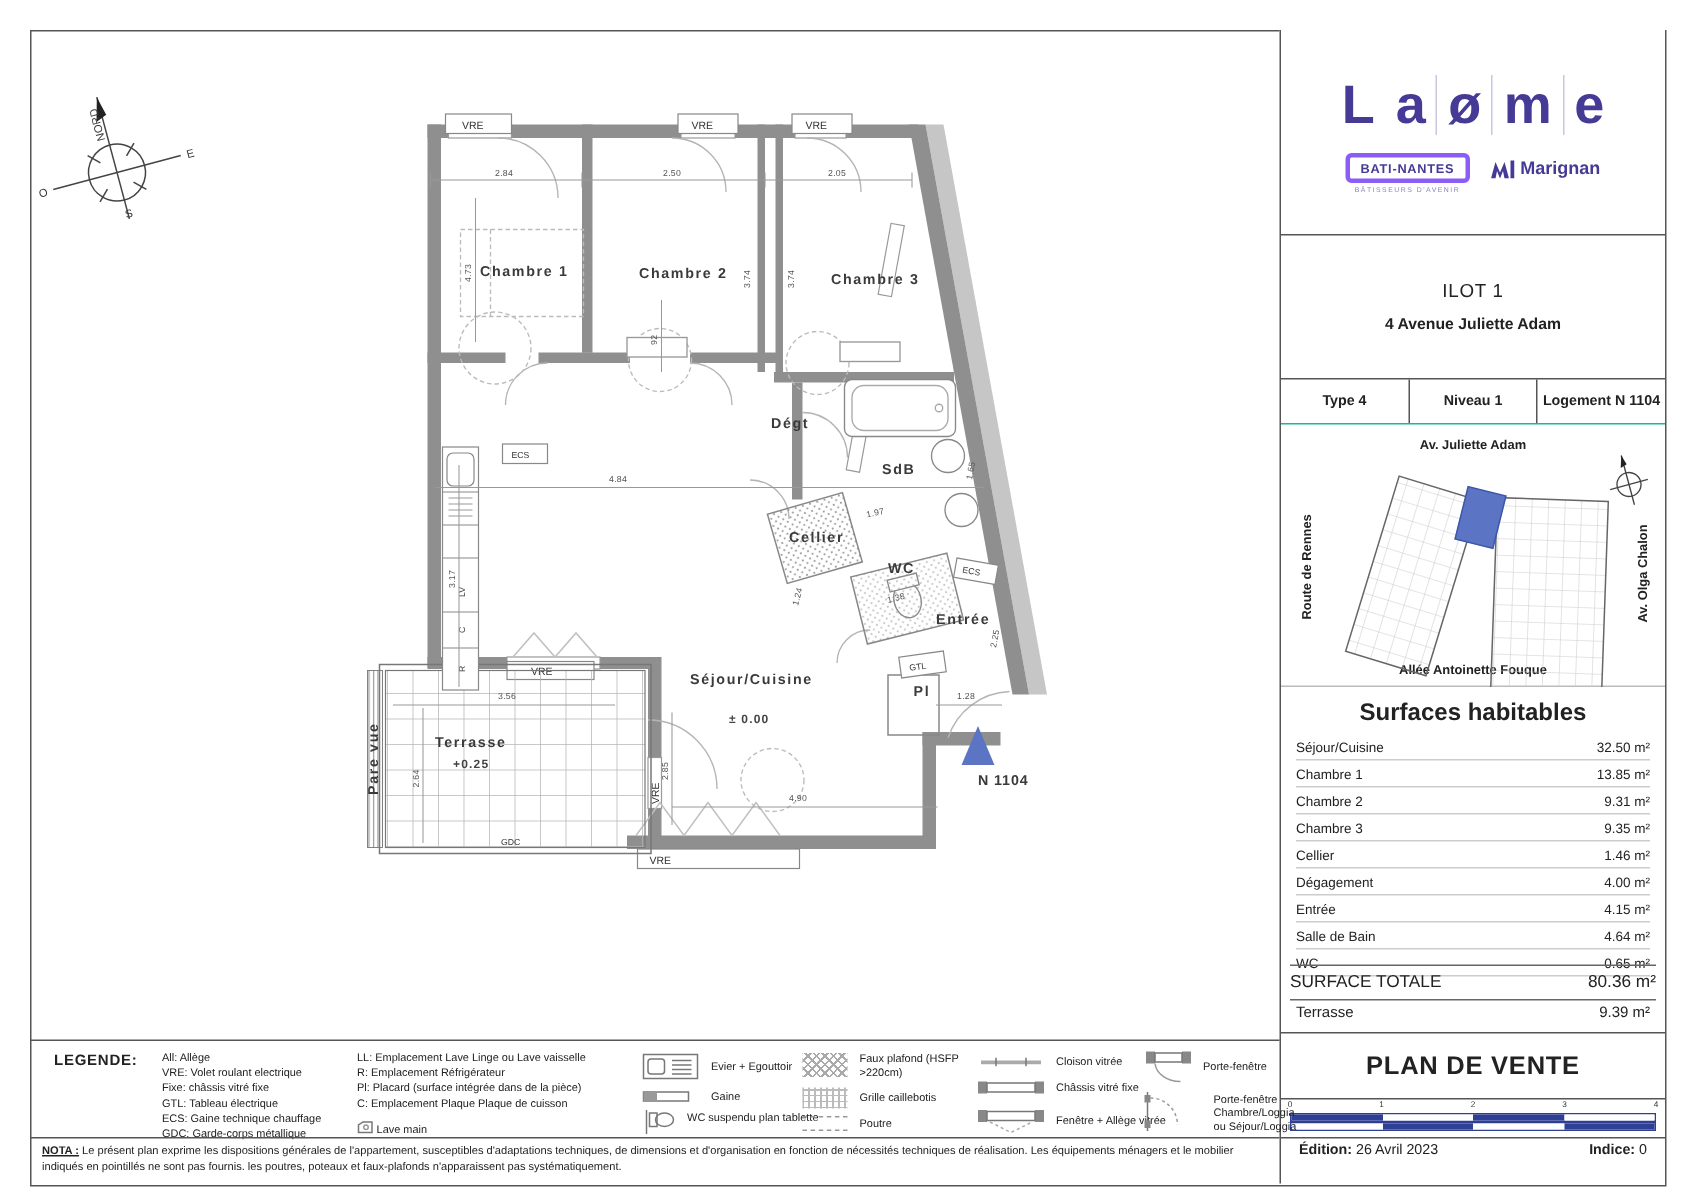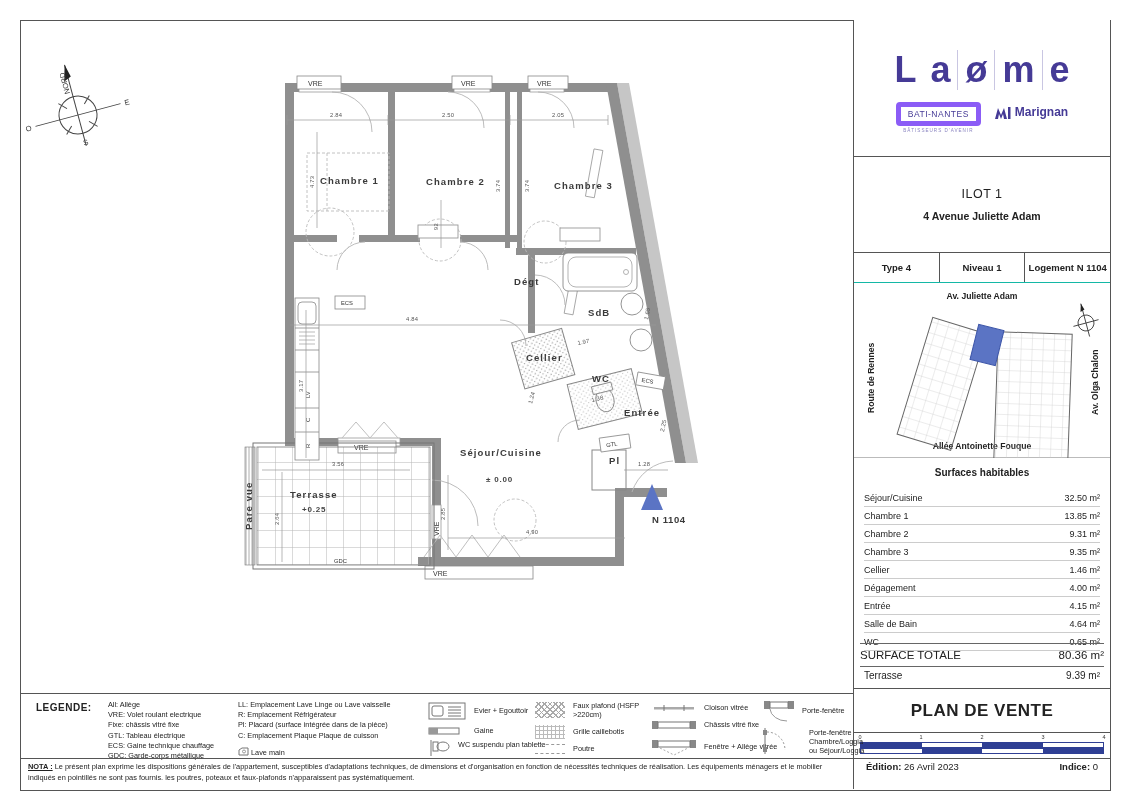--- a/index.html
+++ b/index.html
@@ -7,32 +7,32 @@
   .abs{position:absolute;}
   .frame{left:20px;top:20px;width:1089px;height:769px;border:1px solid #555;}
   
   .rp{left:853px;top:20px;width:256px;height:769px;border-left:1px solid #555;background:#fff;}
   .rp-sec{position:absolute;left:0;width:100%;box-sizing:border-box;}
   .logo-box{top:0;height:137px;border-bottom:1px solid #555;text-align:center;}
   .laome{margin-top:30px;font-size:36px;font-weight:bold;color:#453a96;display:flex;justify-content:center;align-items:center;}
   .laome span{padding:0 7px;line-height:40px;}
   .laome span.sep{border-left:1px solid #c9c6e2;}
   .partners{margin-top:12px;display:flex;justify-content:center;align-items:flex-start;gap:14px;}
-  .bn-box{border:5px solid #8b5cf6;border-radius:4px;padding:2px 7px;color:#453a96;font-size:8.5px;font-weight:normal;letter-spacing:.5px;}
+  .bn-box{border:3px solid #8b5cf6;border-radius:4px;padding:2px 7px;color:#453a96;font-size:8.5px;font-weight:bold;letter-spacing:.5px;}
   .bn-tag{font-size:4.6px;color:#8a84c0;letter-spacing:1px;margin-top:2px;}
   .marignan{display:flex;align-items:center;gap:4px;color:#453a96;font-size:12px;font-weight:bold;margin-top:3px;}
   .ilot-box{top:137px;height:96px;border-bottom:1px solid #555;text-align:center;}
   .ilot-title{margin-top:30px;font-size:12.5px;letter-spacing:.5px;}
   .ilot-addr{margin-top:9px;font-size:10.5px;font-weight:bold;}
   .type-row{top:233px;height:30px;border-bottom:1px solid #14b8a6;display:flex;}
   .type-cell{flex:1;border-right:1px solid #555;display:flex;align-items:center;justify-content:center;font-size:9.5px;font-weight:bold;}
   .type-cell:last-child{border-right:none;}
   .map-box{top:263px;height:175px;border-bottom:1px solid #bbb;}
   .surf-box{top:438px;height:230px;}
-  .surf-title{position:absolute;top:9px;left:0;width:100%;text-align:center;font-size:10px;font-weight:bold;}
+  .surf-title{position:absolute;top:9px;left:0;width:100%;text-align:center;font-size:16px;font-weight:bold;}
   .surf-rows{position:absolute;top:31px;left:10px;right:10px;}
   .srow{height:17px;display:flex;justify-content:space-between;align-items:center;border-bottom:1px solid #ccc;font-size:9px;}
   .total-row{position:absolute;top:185px;left:6px;right:6px;height:22px;border-top:1px solid #666;border-bottom:1px solid #666;display:flex;justify-content:space-between;align-items:center;font-size:11.5px;}
   .terr-row{position:absolute;top:212px;left:10px;right:10px;display:flex;justify-content:space-between;font-size:10px;}
   .pdv-box{top:668px;height:44px;border-top:1px solid #555;display:flex;align-items:center;justify-content:center;font-size:17px;font-weight:bold;letter-spacing:.5px;}
   .scale-box{top:712px;height:26px;border-top:1px solid #555;}
   .scale-ticks{position:absolute;top:1px;left:6px;width:244px;height:8px;font-size:5.5px;color:#333;}
   .scale-ticks span{position:absolute;transform:translateX(-50%);}
   .sbar{position:absolute;left:6px;width:244px;height:6px;display:flex;border:1px solid #2f3f94;box-sizing:border-box;}
   .sbar div{flex:1;}

